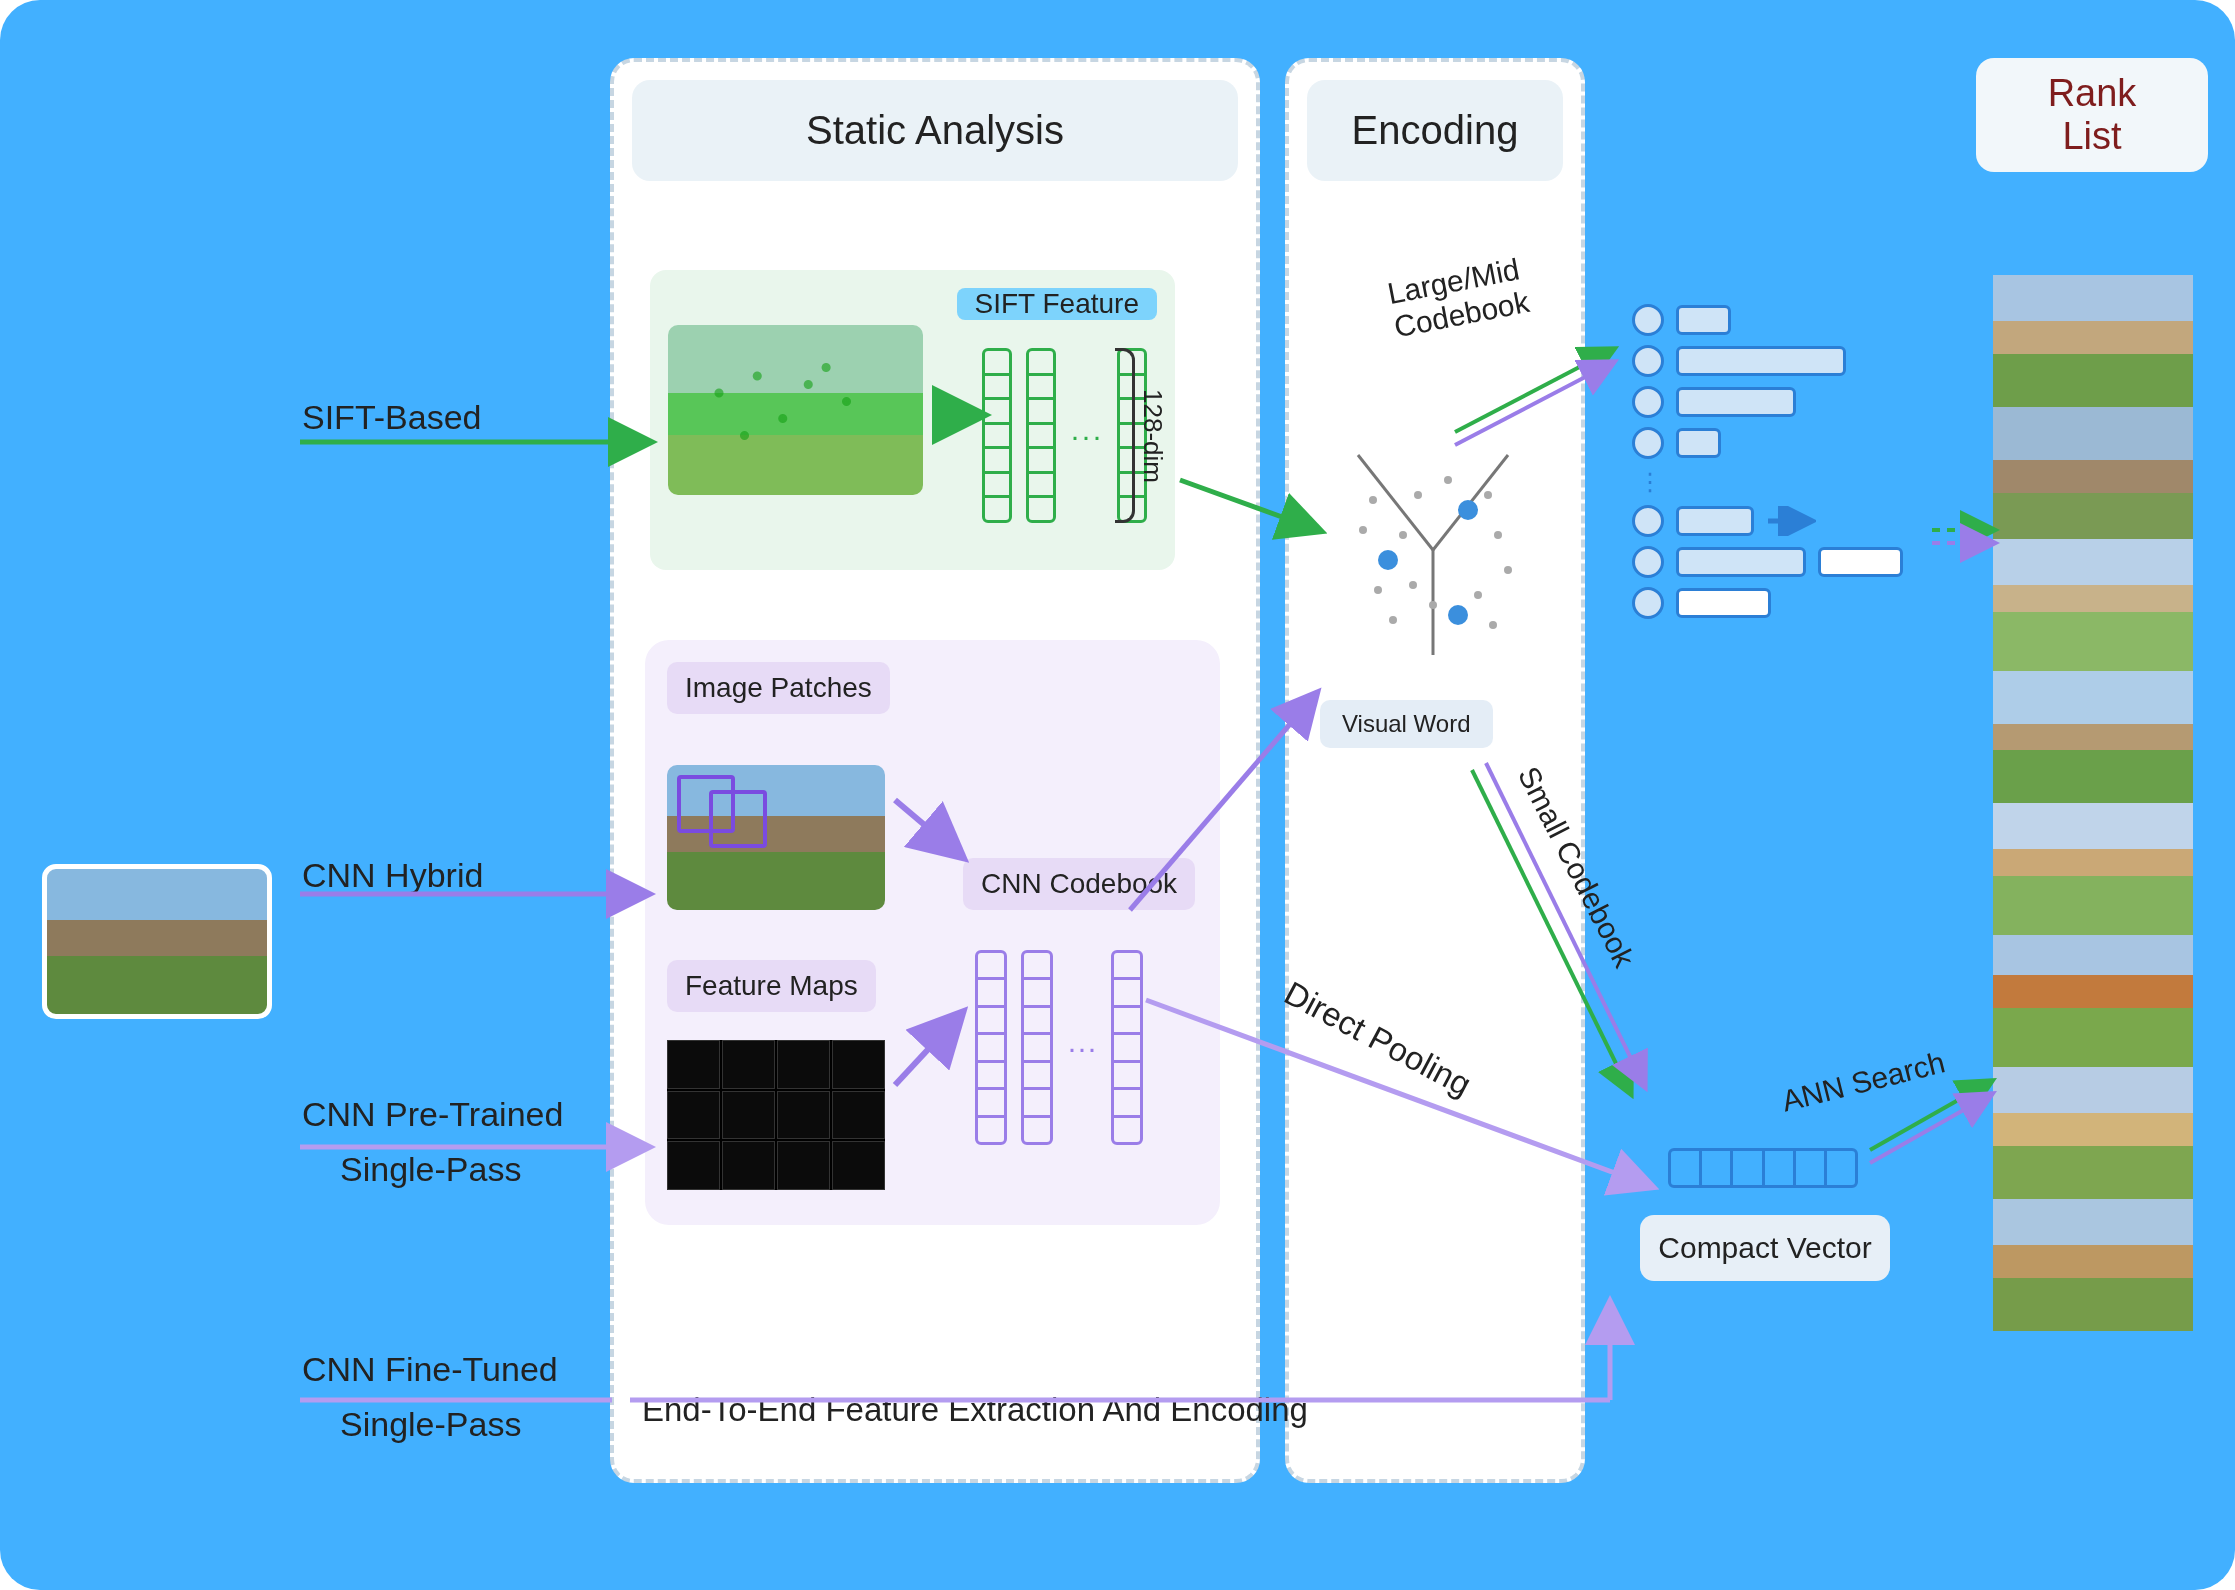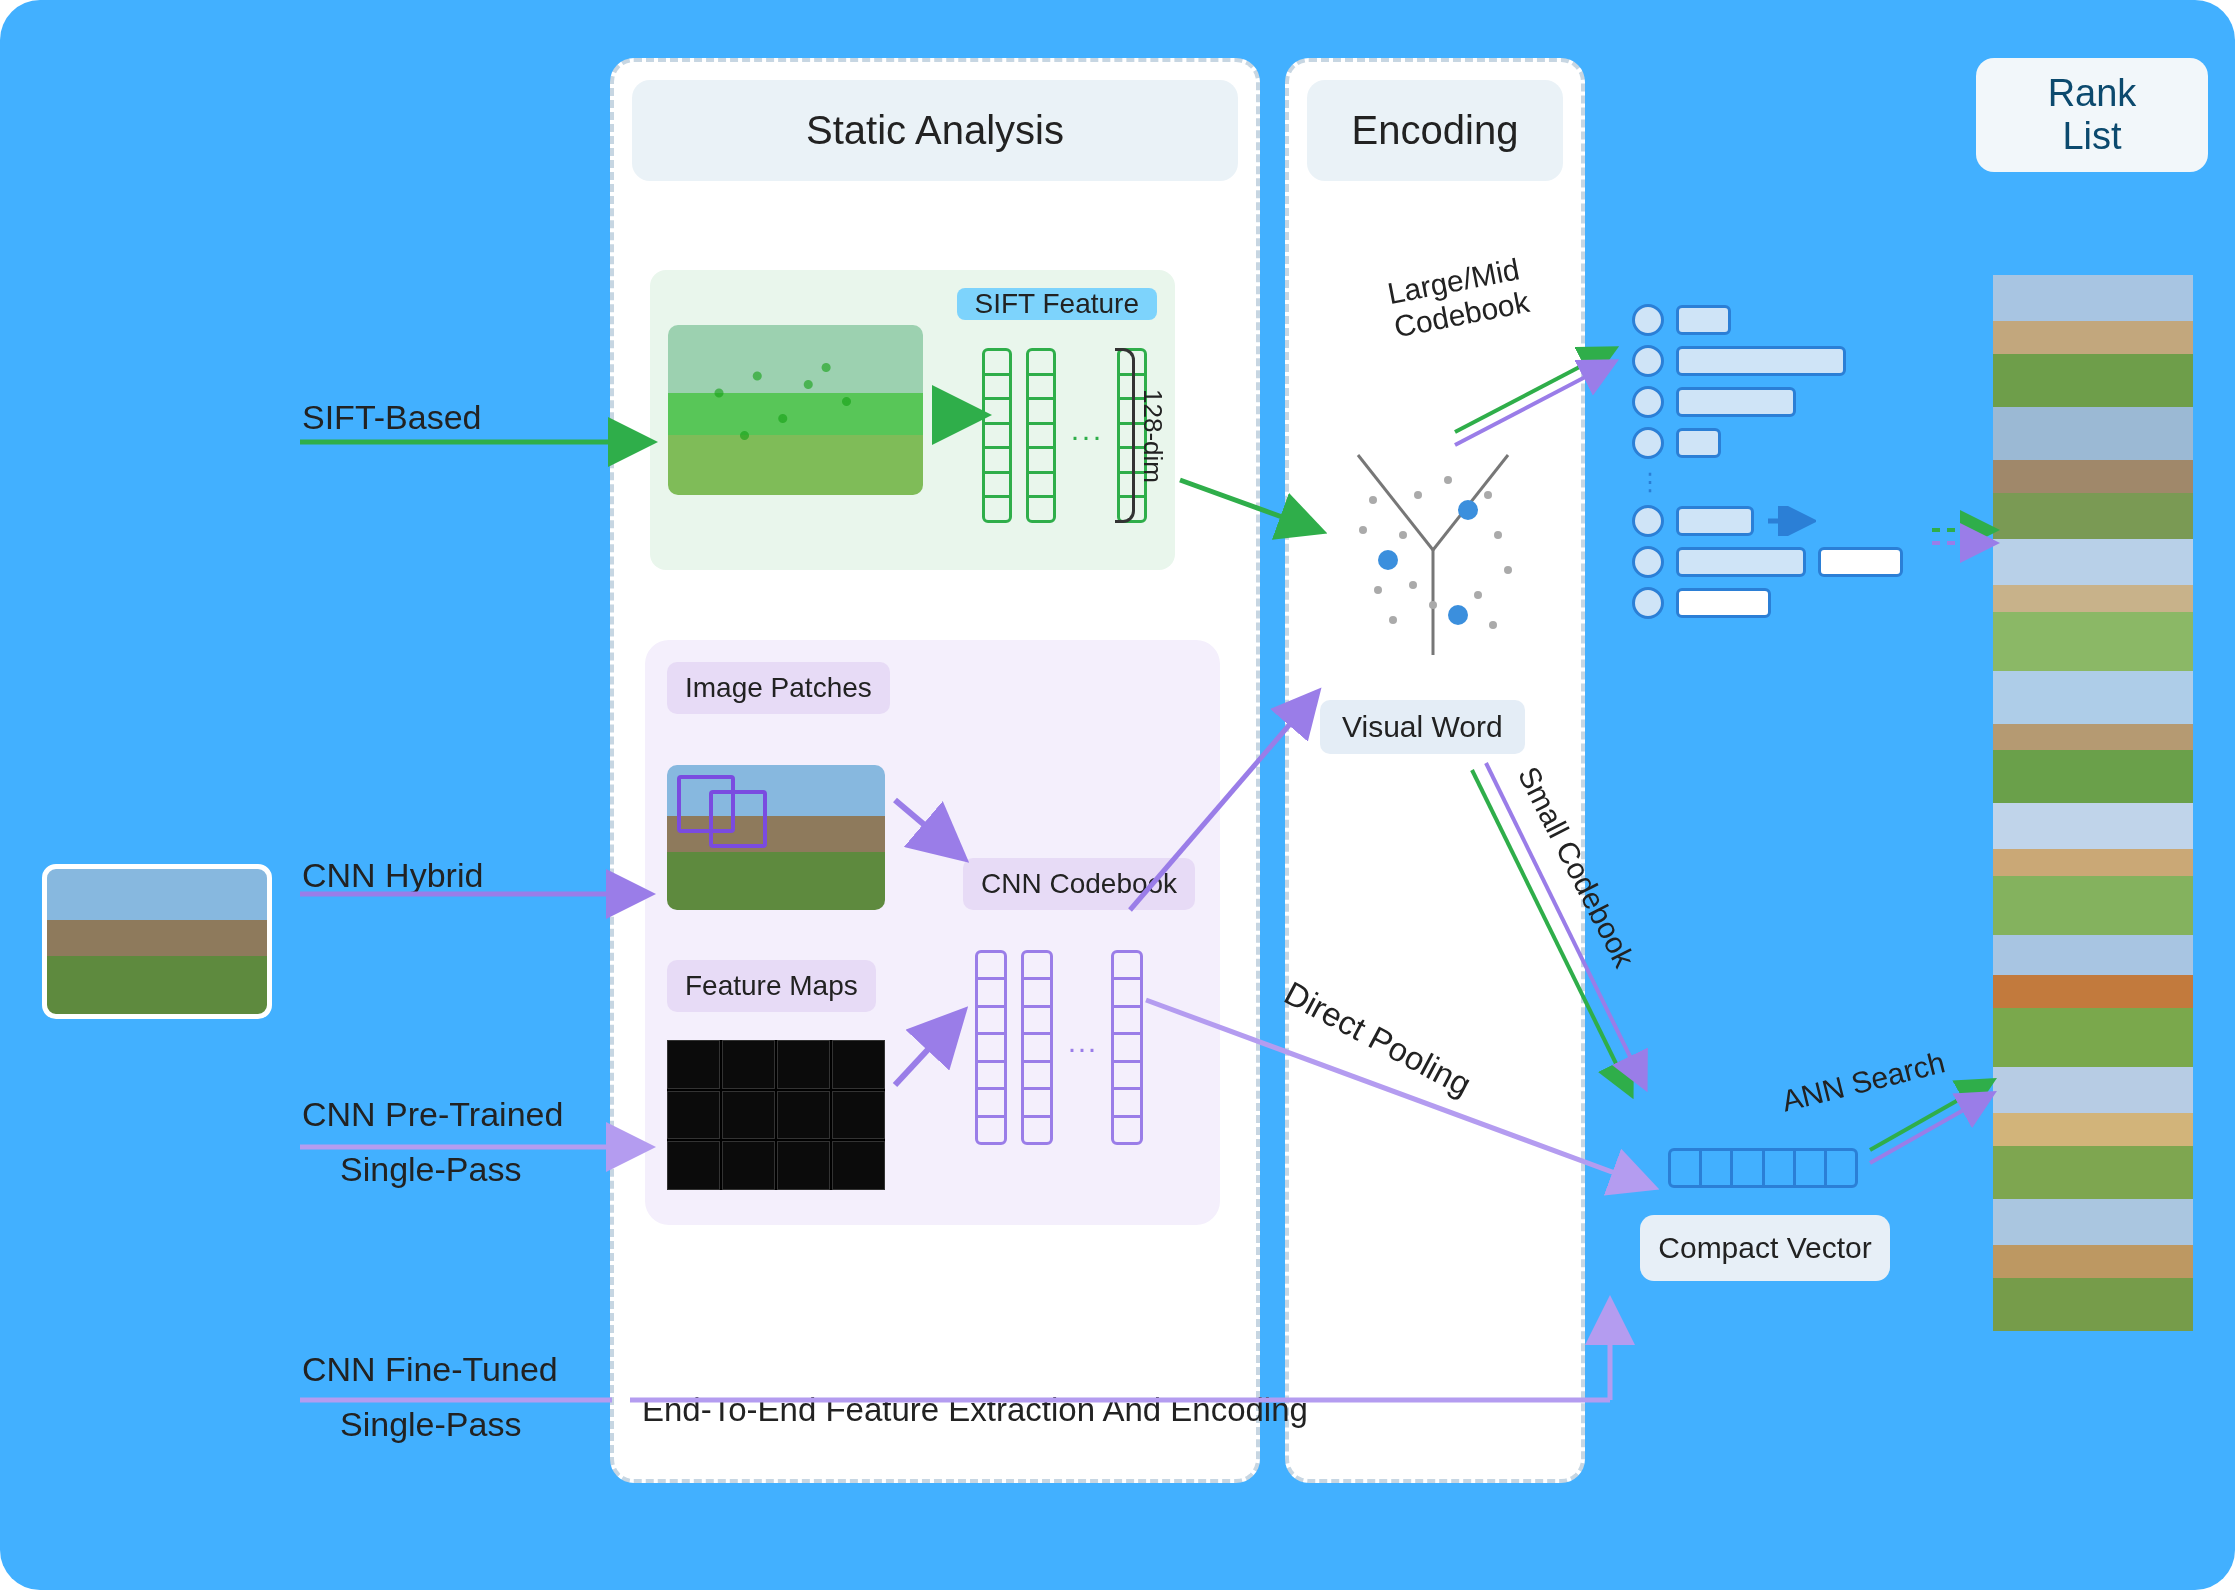--- a/index.html
+++ b/index.html
@@ -35,21 +35,21 @@
   font-weight: 500;
   color: #222;
 }
 .rank-header {
   position: absolute;
   background: #f2f7fa;
   border-radius: 18px;
   text-align: center;
   font-size: 38px;
   font-weight: 500;
-  color: #0c4a6e;
+  color: #7f1d1d;
   padding: 14px 10px;
 }
 .query-img {
   position: absolute;
   left: 42px; top: 864px;
   width: 230px; height: 155px;
   background: linear-gradient(#87b8df 0 35%, #8e7a5c 35% 60%, #5e8a3e 60% 100%);
   border-radius: 14px;
   border: 5px solid #fff;
 }
@@ -182,21 +182,21 @@
 }
 .voronoi {
   position:absolute;
   left:1318px; top:440px;
   width:230px; height:220px;
 }
 .vw-label{
   position:absolute;
   left:1320px; top:700px;
   background:#e4edf6; border-radius:10px;
-  padding:10px 22px; font-size:30px; color:#222;
+  padding:10px 22px; font-size:24px; color:#222;
 }
 .idx-list{
   position:absolute;
   left:1632px; top:295px;
   width:280px;
 }
 .idx-item{ display:flex; align-items:center; gap:12px; margin:9px 0;}
 .idx-circ{ width:32px; height:32px; border:3px solid #2b7fd6; border-radius:50%; background:#cfe4f7;}
 .idx-bar{ height:30px; border:3px solid #2b7fd6; border-radius:6px; background:#cfe4f7;}
 .idx-bar.empty{ background:#fff;}

